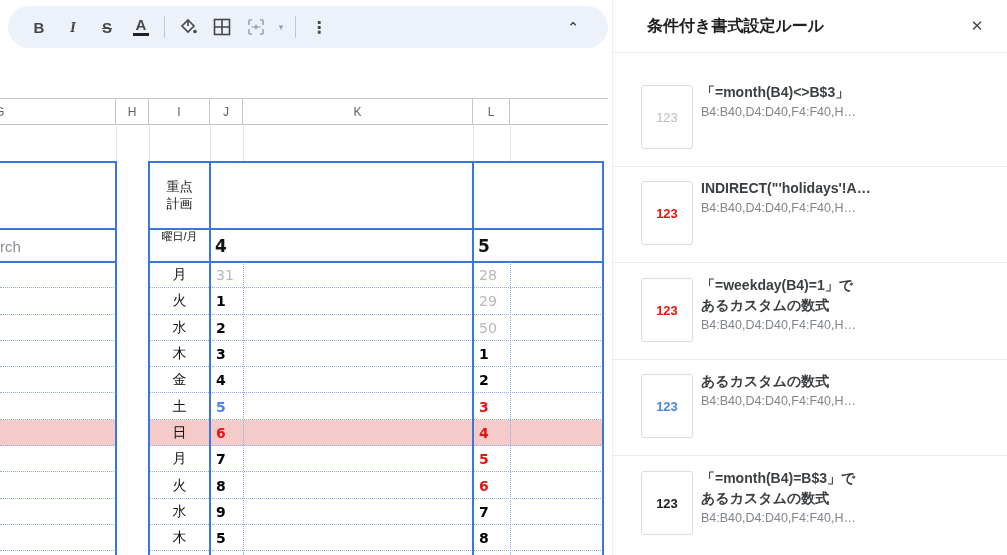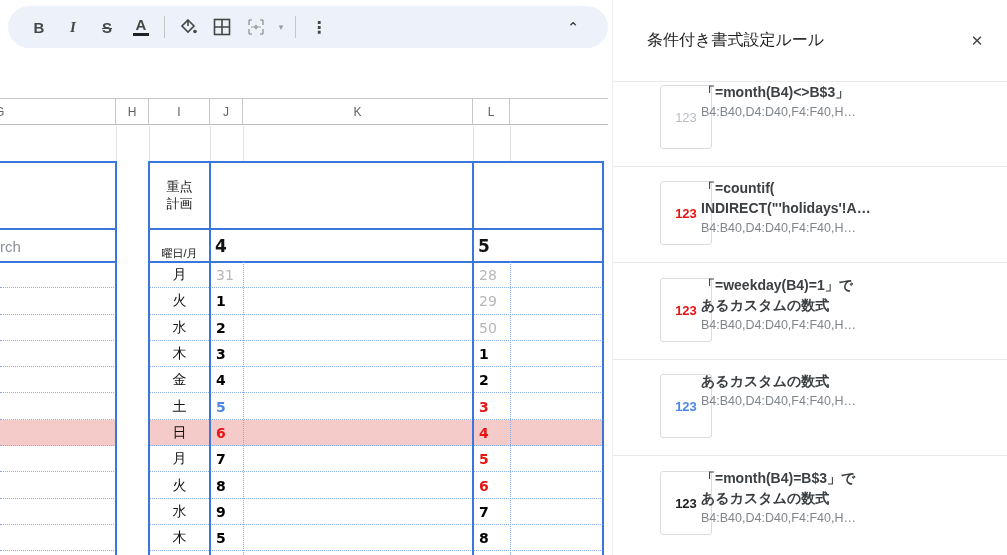--- a/index.html
+++ b/index.html
@@ -36,21 +36,21 @@
 
   
   .bl-h { position:absolute; height:2px; background:#3b76dd; }
   .bl-v { position:absolute; width:2px; background:#3b76dd; }
   .bl-v-dot { position:absolute; width:0; border-left:1px dotted #85aaee; }
 
   .cell-txt { position:absolute; display:flex; align-items:center; justify-content:center;
     color:#111; }
   .focus-cell { left:149px; top:108px; width:61px; height:65px; font-size:13px;
     line-height:1.3; text-align:left; }
-  .wkhdr-cell { left:149px; top:182px; width:61px; height:32px; font-size:11px; }
+  .wkhdr-cell { left:149px; top:165px; width:61px; height:32px; font-size:11px; }
   .mon-num { top:175px; height:32px; font-size:17px; font-weight:700;
     font-family:"DejaVu Sans",sans-serif; justify-content:flex-start; padding-left:5px; }
   .mon-name { left:243px; top:175px; width:230px; height:32px; font-size:15px; color:#8a8f98; }
   .mar-name { left:0; top:175px; width:30px; height:32px; font-size:15px; color:#8a8f98;
     justify-content:flex-start; }
 
   .cal-rows { position:absolute; left:0; top:207px; width:608px; }
   .cal-row { position:relative; height:26.3px; }
   .seg { position:absolute; top:0; height:100%; border-bottom:1px dotted #88abef; }
   .seg-l { left:0; width:116px; }
@@ -63,31 +63,31 @@
     font-family:"DejaVu Sans",sans-serif; }
   .anum { left:210px; width:33px;text-align:center; }
   .mnum { left:473px; width:37px; }
   .dim { color:#b7b7b7; font-weight:400; }
   .sat { color:#4a86e8; }
   .hol { color:#e81313; }
 
   
   .panel { position:absolute; left:612px; top:0; width:395px; height:555px; background:#fff;
     border-left:1px solid #eceff1; }
-  .panel-head { position:absolute; left:0; top:0; width:100%; height:82px;
-    border-bottom:1px solid #e8eaed; display:flex; align-items:center; }
+  .panel-head { position:absolute; left:0; top:0; width:100%; height:53px;
+    border-bottom:1px solid #e8eaed; display:flex; align-items:center;font-weight:bold; }
   .panel-title { margin-left:34px; font-size:16px; color:#1f1f1f; }
   .panel-close { margin-left:auto; margin-right:16px; width:28px; height:28px;
     display:flex; align-items:center; justify-content:center; color:#444746;
     font-size:15px; cursor:pointer; }
   .rule { position:absolute; left:0; width:100%; height:96px;
     border-bottom:1px solid #e8eaed; cursor:pointer; }
   .rule-box { position:absolute; left:28px; top:14px; width:52px; height:64px;
     border:1px solid #dadce0; border-radius:3px; background:#fff;
-    display:flex; align-items:center; justify-content:center; font-size:13px;margin-left:19px; }
+    display:flex; align-items:center; justify-content:center; font-size:13px; }
   .rule-box.dim { color:#b9bdc4; }
   .rule-box.red { color:#e81313; font-weight:700; }
   .rule-box.blue { color:#4a86e8; font-weight:700; }
   .rule-box.black { color:#202124; font-weight:700; }
   .rule-text { position:absolute; left:88px; top:11px; width:290px; }
   .rline { font-size:14px; font-weight:700; color:#3c4043; line-height:20px;
     white-space:nowrap; overflow:hidden; }
   .rrange { margin-top:3px; font-size:12.5px; font-weight:400; color:#80868b;
     white-space:nowrap; overflow:hidden; }
 </style>
@@ -277,21 +277,20 @@
   <div class="rule" style="top:71px">
     <div class="rule-box dim">123</div>
     <div class="rule-text">
       <div class="rline">「=month(B4)&lt;&gt;B$3」</div>
       <div class="rrange">B4:B40,D4:D40,F4:F40,H…</div>
     </div>
   </div>
   <div class="rule" style="top:167px">
     <div class="rule-box red">123</div>
     <div class="rule-text">
-      <div class="rline">「=countif(</div>
       <div class="rline">INDIRECT("'holidays'!A…</div>
       <div class="rrange">B4:B40,D4:D40,F4:F40,H…</div>
     </div>
   </div>
   <div class="rule" style="top:264px">
     <div class="rule-box red">123</div>
     <div class="rule-text">
       <div class="rline">「=weekday(B4)=1」で</div>
       <div class="rline">あるカスタムの数式</div>
       <div class="rrange">B4:B40,D4:D40,F4:F40,H…</div>

